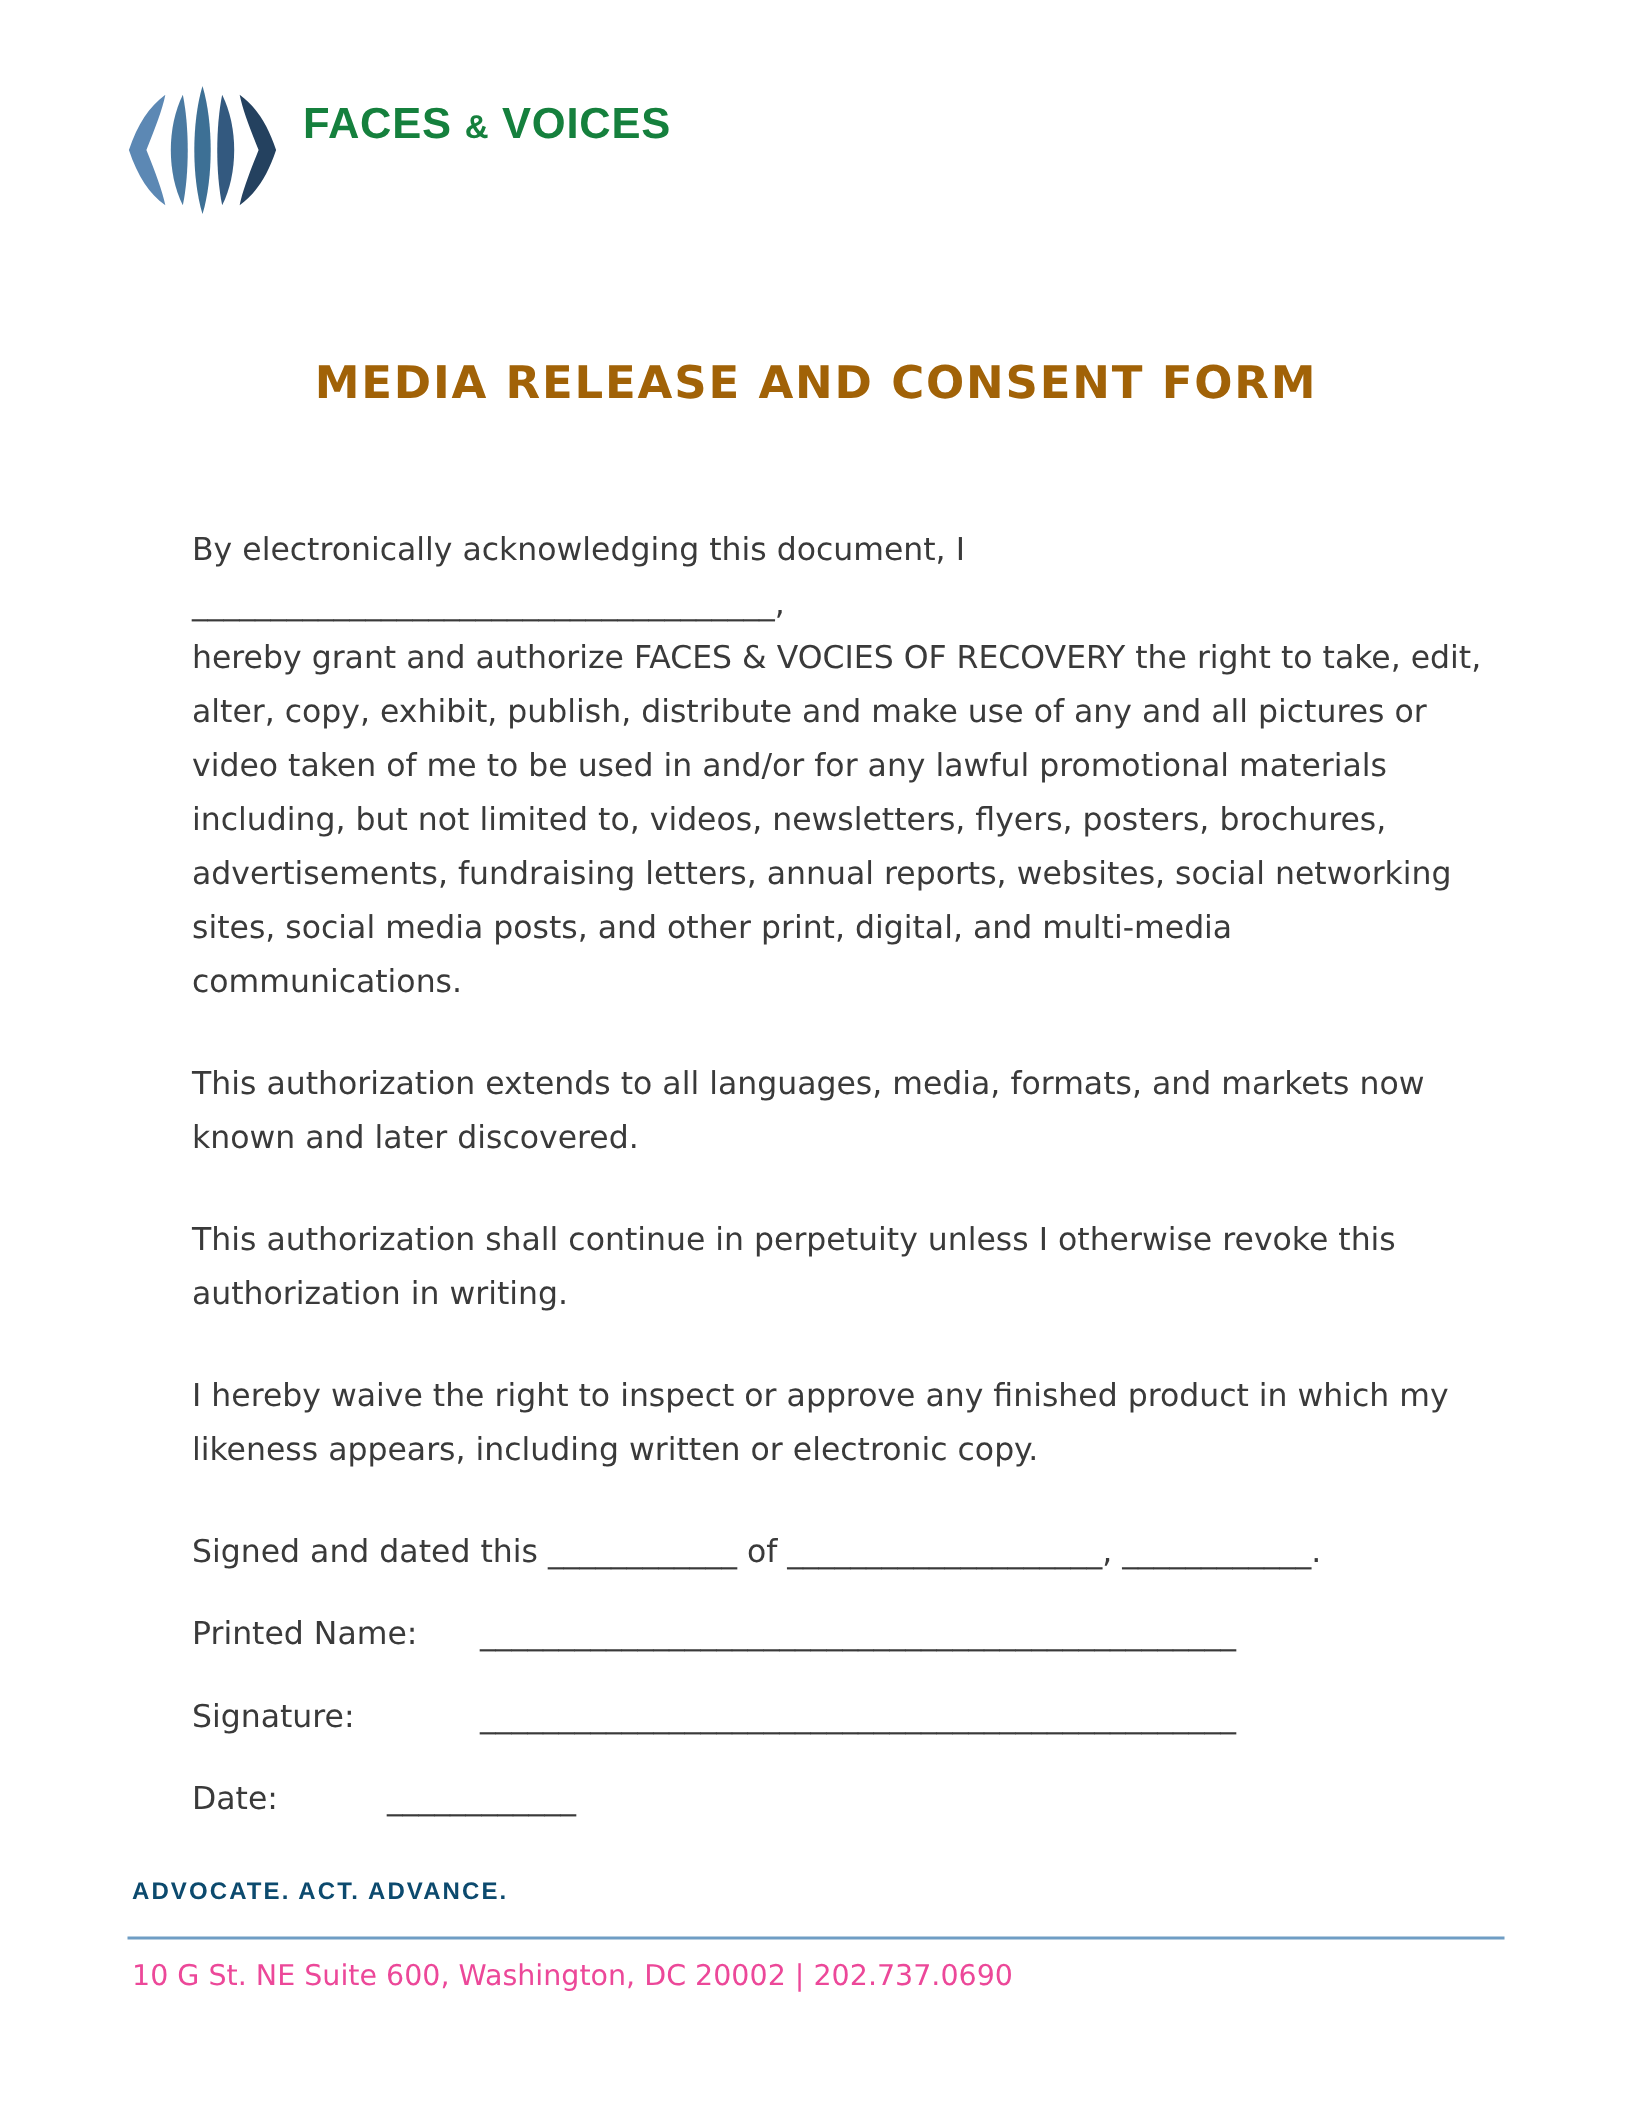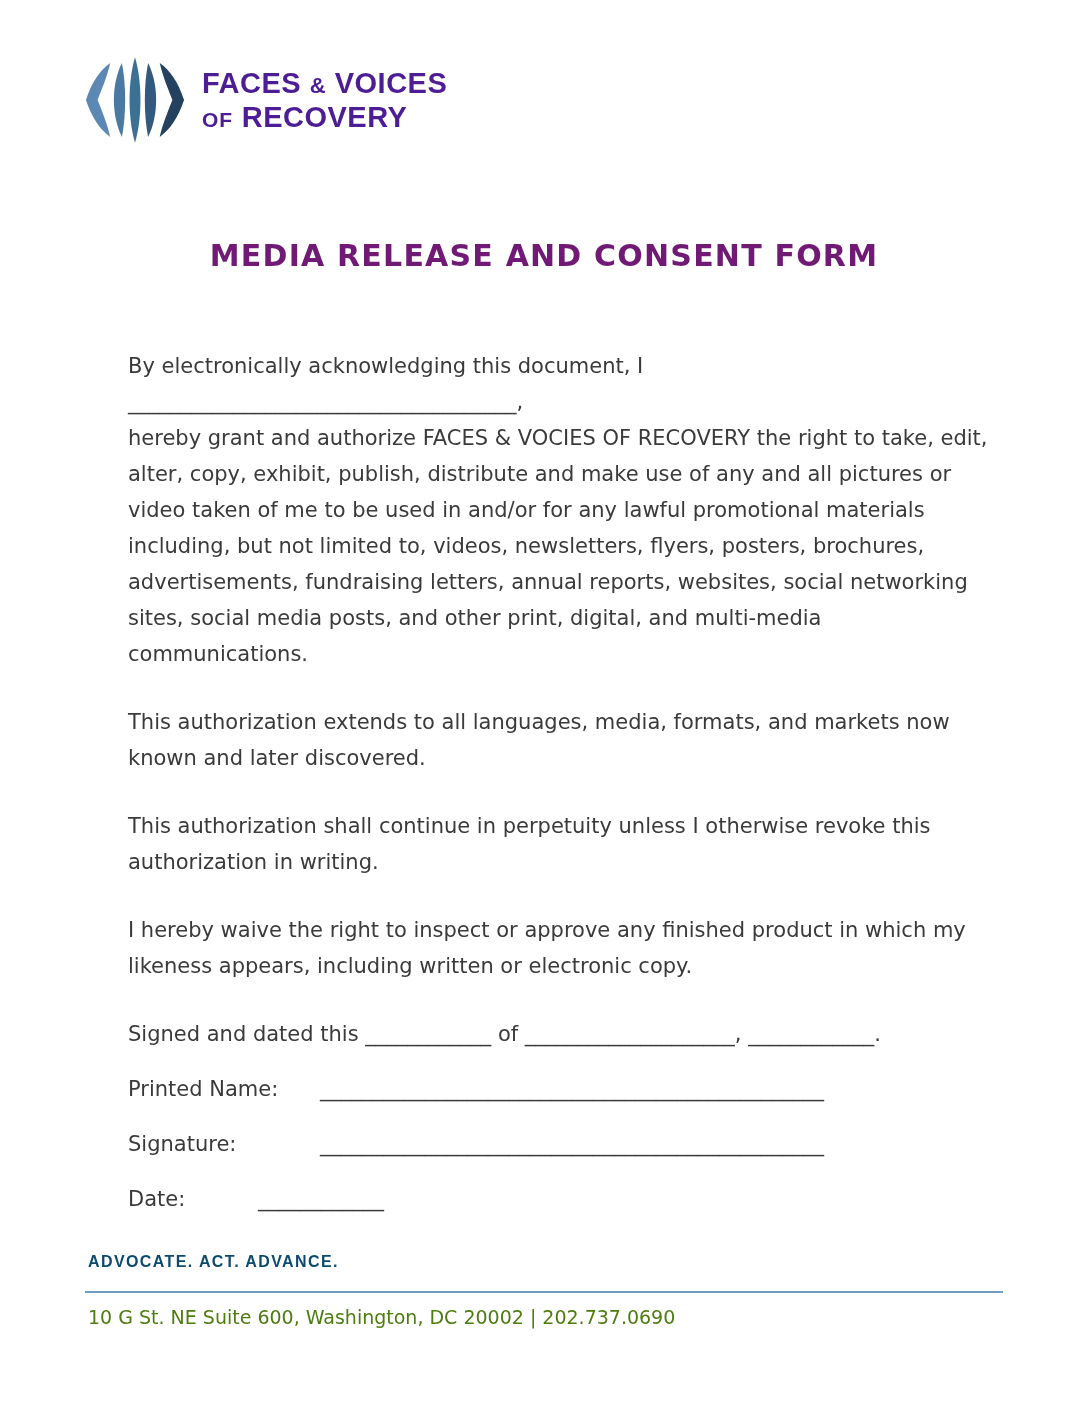--- a/index.html
+++ b/index.html
@@ -20,41 +20,41 @@
     left: 84px;
     top: 56px;
     display: flex;
     align-items: flex-start;
     gap: 16px;
   }
   .logo-mark { width: 102px; height: 88px; display: block; }
   .logo-text {
     font-family: "Liberation Sans", sans-serif;
     font-weight: 700;
-    color: #4c1d95;
+    color: #15803d;
     padding-top: 12px;
     line-height: 1.08;
   }
   .logo-line1 { font-size: 29px; letter-spacing: 0.5px; }
   .logo-line1 .amp { font-size: 22px; }
   .logo-line2 { font-size: 29px; letter-spacing: 0.5px; margin-top: 3px; }
   .logo-line2 .of-small { font-size: 21px; letter-spacing: 1px; }
 
   
   .doc-title {
     position: absolute;
     top: 238px;
     left: 0;
     width: 100%;
     margin: 0;
     text-align: center;
     font-size: 30px;
     font-weight: 700;
     letter-spacing: 1.2px;
-    color: #701a75;
+    color: #a16207;
   }
 
   
   .content {
     position: absolute;
     left: 128px;
     top: 348px;
     width: 880px;
     font-size: 21px;
     line-height: 36px;
@@ -94,39 +94,38 @@
     background: #6f9dc4;
     border: none;
     margin: 0;
   }
   .footer-address {
     position: absolute;
     left: 88px;
     top: 1303px;
     font-size: 19px;
     line-height: 28px;
-    color: #4d7c0f;
+    color: #ec4899;
   }
 </style>
 </head>
 <body>
 
 <div class="page">
 
   <header class="logo">
     <svg class="logo-mark" viewBox="0 0 105 90" aria-hidden="true">
       <path d="M2,45 C8,27 16,15 27,7 C25,17 20,30 14,45 C20,60 25,73 27,83 C16,75 8,63 2,45 Z" fill="#5c88b4"></path>
       <path d="M39,7 C28,29 28,61 39,83 C43.5,61 43.5,29 39,7 Z" fill="#4a7aa2"></path>
       <path d="M52.5,1 C45,26 45,64 52.5,89 C60,64 60,26 52.5,1 Z" fill="#3d7095"></path>
       <path d="M66,7 C77,29 77,61 66,83 C61.5,61 61.5,29 66,7 Z" fill="#33597f"></path>
       <path d="M103,45 C97,27 89,15 78,7 C80,17 85,30 91,45 C85,60 80,73 78,83 C89,75 97,63 103,45 Z" fill="#24415f"></path>
     </svg>
     <div class="logo-text">
       <div class="logo-line1"><span>FACES</span> <span class="amp">&amp;</span> <span>VOICES</span></div>
-      <div class="logo-line2"><span class="of-small">OF</span> <span>RECOVERY</span></div>
     </div>
   </header>
 
   <h1 class="doc-title">MEDIA RELEASE AND CONSENT FORM</h1>
 
   <main class="content">
     <p>By electronically acknowledging this document, I _____________________________________,
 hereby grant and authorize FACES &amp; VOCIES OF RECOVERY the right to take, edit,
 alter, copy, exhibit, publish, distribute and make use of any and all pictures or
 video taken of me to be used in and/or for any lawful promotional materials

